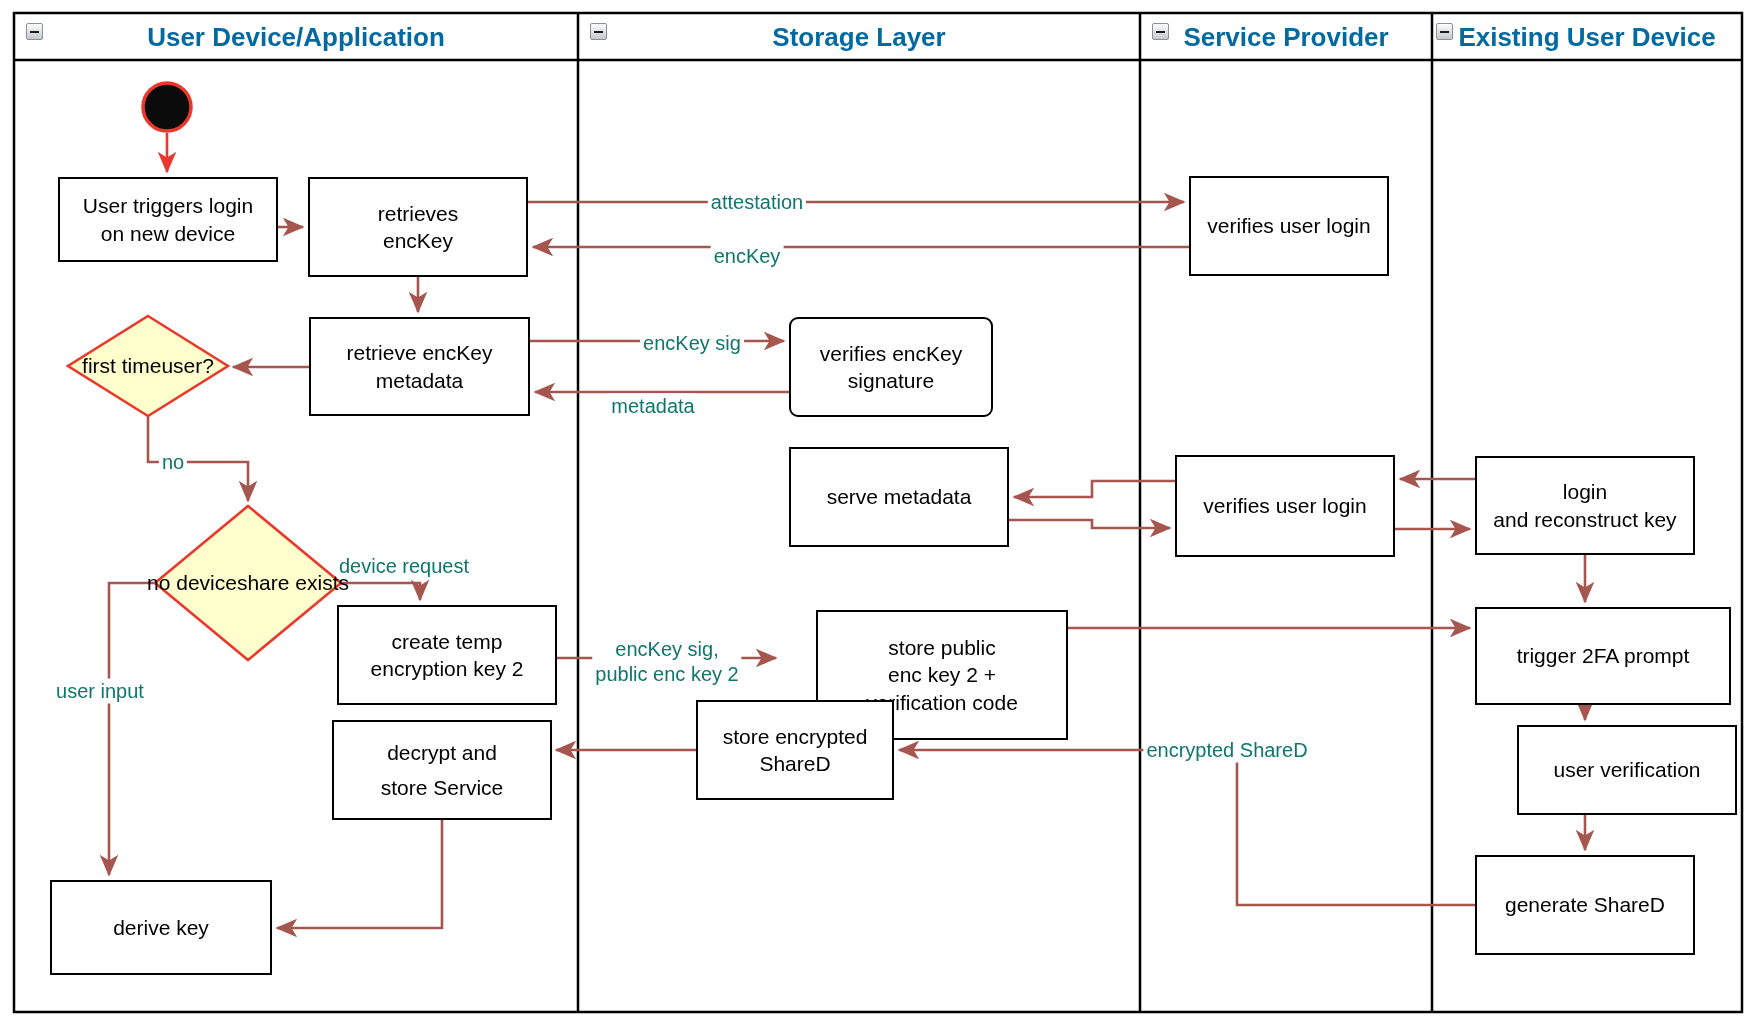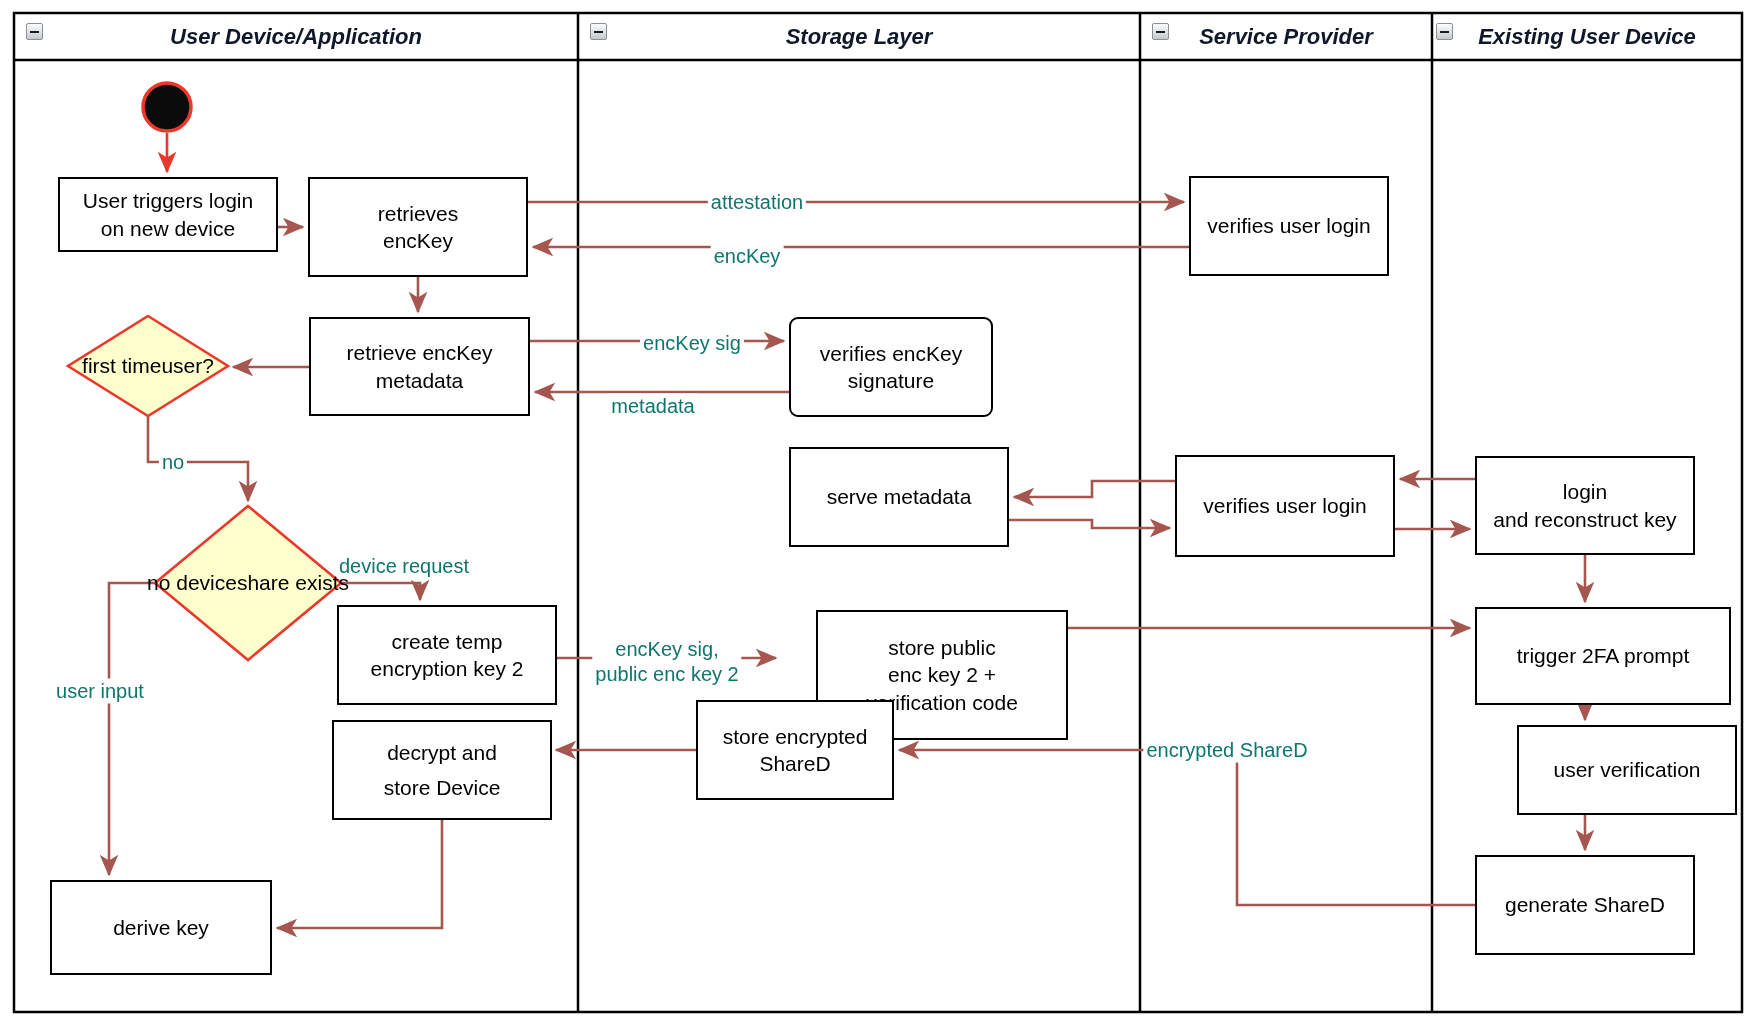--- a/index.html
+++ b/index.html
@@ -3,21 +3,21 @@
 <meta charset="utf-8">
 <style>
   html,body{margin:0;padding:0;background:#ffffff;}
   #stage{
     position:relative;width:1756px;height:1026px;background:#ffffff;
     font-family:"Liberation Sans","DejaVu Sans",sans-serif;overflow:hidden;
   }
   #svg-layer{position:absolute;left:0;top:0;width:1756px;height:1026px;}
   .lane-title{
     position:absolute;transform:translate(-50%,-50%);
-    font-size:22px;font-weight:bold;color:#0f172a;white-space:nowrap;font-style:italic;
+    font-size:26px;font-weight:bold;color:#0369a1;white-space:nowrap;
   }
   .collapse-btn{
     position:absolute;width:17px;height:17px;box-sizing:border-box;
     border:1px solid #8a9097;border-radius:2px;
     background:linear-gradient(#fdfdfd,#c3c9cf);
     display:flex;align-items:center;justify-content:center;cursor:pointer;
   }
   .collapse-btn .bar{width:9px;height:2px;background:#1a1a1a;display:block;}
   .node{
     position:absolute;box-sizing:border-box;background:#ffffff;border:2px solid #000;
@@ -96,21 +96,21 @@
       <div class="lane-title" style="left: 1286px; top: 37px;">Service Provider</div>
       <div class="collapse-btn" style="left: 1152px; top: 23px;">
         <span class="bar"></span>
       </div>
       <div class="lane-title" style="left: 1587px; top: 37px;">Existing User Device</div>
       <div class="collapse-btn" style="left: 1436px; top: 23px;">
         <span class="bar"></span>
       </div>
     </div>
   <div id="node-layer">
-      <div class="node" style="left: 58px; top: 177px; width: 220px; height: 75px;">
+      <div class="node" style="left: 58px; top: 177px; width: 220px; height: 85px;">
         <span>User triggers login</span>
         <span>on new device</span>
       </div>
       <div class="node" style="left: 308px; top: 177px; width: 220px; height: 100px;">
         <span>retrieves</span>
         <span>encKey</span>
       </div>
       <div class="node" style="left: 309px; top: 317px; width: 221px; height: 99px;">
         <span>retrieve encKey</span>
         <span>metadata</span>
@@ -146,21 +146,21 @@
       </div>
       <div class="node" style="left: 1475px; top: 725px; width: 220px; height: 90px; margin-left: 42px;">
         <span>user verification</span>
       </div>
       <div class="node" style="left: 696px; top: 700px; width: 198px; height: 100px;">
         <span>store encrypted</span>
         <span>ShareD</span>
       </div>
       <div class="node" style="left: 332px; top: 720px; width: 220px; height: 100px; gap: 8px;">
         <span>decrypt and</span>
-        <span>store Device</span>
+        <span>store Service</span>
       </div>
       <div class="node" style="left: 1475px; top: 855px; width: 220px; height: 100px;">
         <span>generate ShareD</span>
       </div>
       <div class="node" style="left: 50px; top: 880px; width: 222px; height: 95px;">
         <span>derive key</span>
       </div>
       <div class="decision-label" style="left: 148px; top: 366px; text-align: center;"><span>first time</span><span>user?</span></div>
       <div class="decision-label" style="left: 248px; top: 583px;"><span>no device</span><span>share exists</span></div>
     </div>

